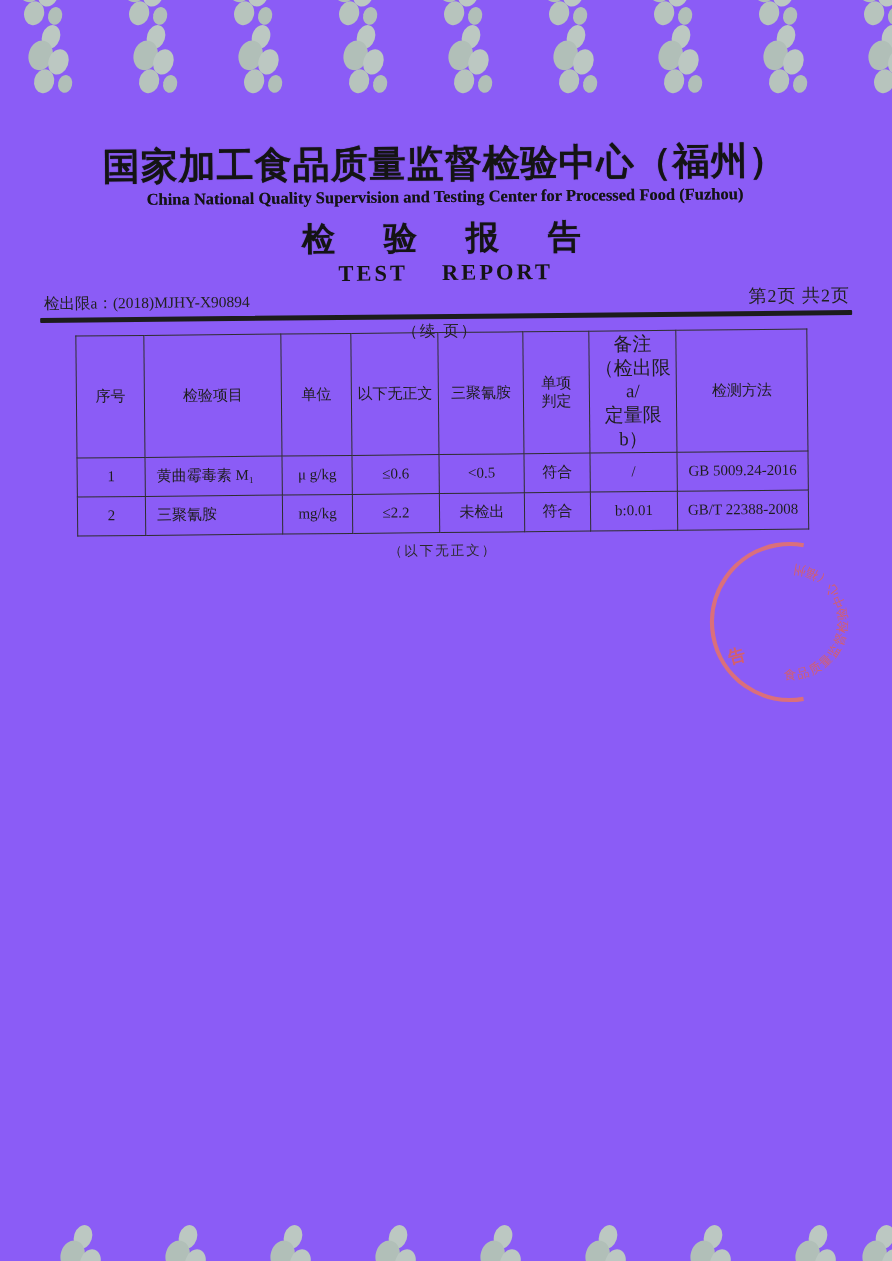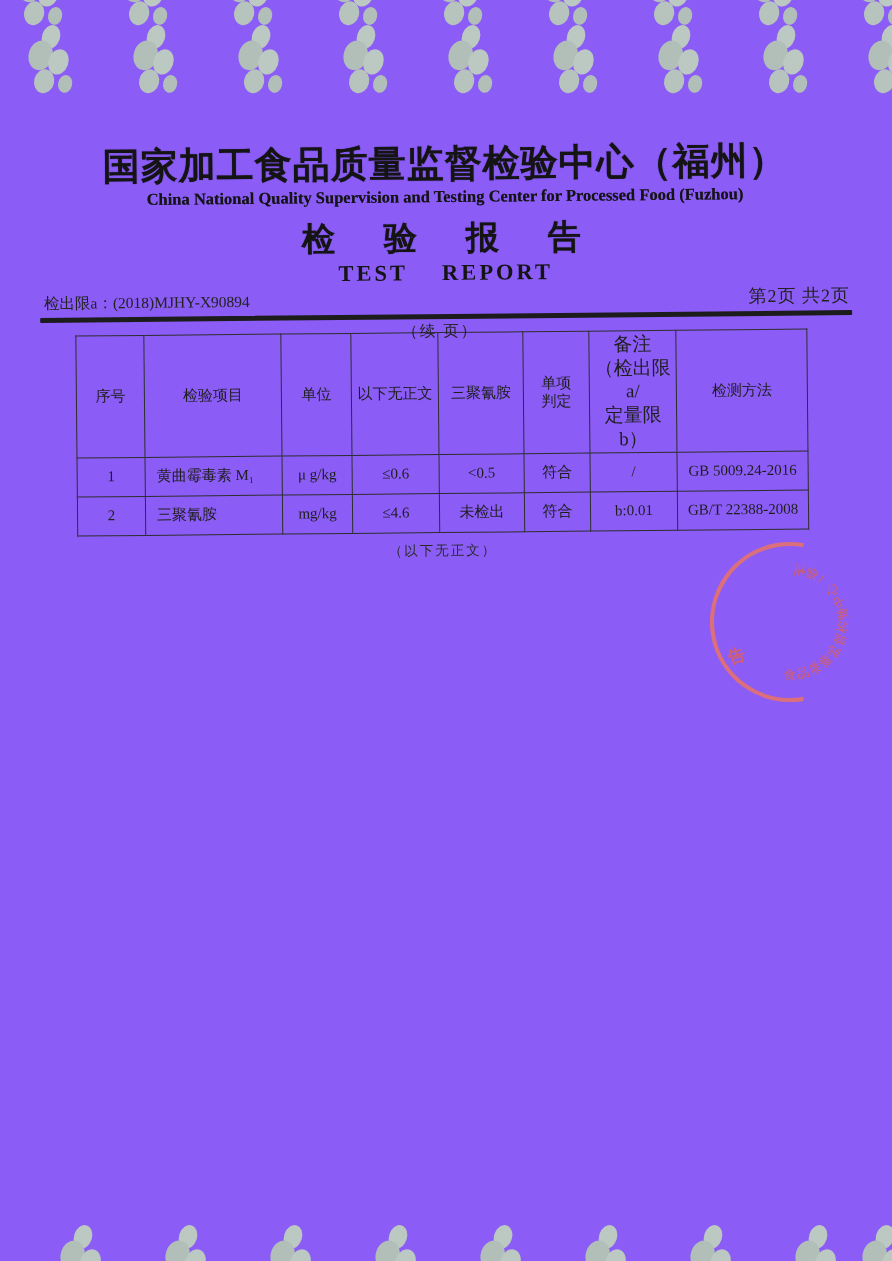--- a/index.html
+++ b/index.html
@@ -134,21 +134,21 @@
             <td class="c3">≤0.6</td>
             <td class="c4">&lt;0.5</td>
             <td class="c5">符合</td>
             <td class="c6">/</td>
             <td class="c7">GB 5009.24-2016</td>
           </tr>
           <tr>
             <td class="c0">2</td>
             <td class="c1">三聚氰胺</td>
             <td class="c2">mg/kg</td>
-            <td class="c3">≤4.6</td>
+            <td class="c3">≤2.2</td>
             <td class="c4">未检出</td>
             <td class="c5">符合</td>
             <td class="c6">b:0.01</td>
             <td class="c7">GB/T 22388-2008</td>
           </tr>
         </tbody>
     </table>
 
     <div class="note">（以下无正文）</div>
   </div>

